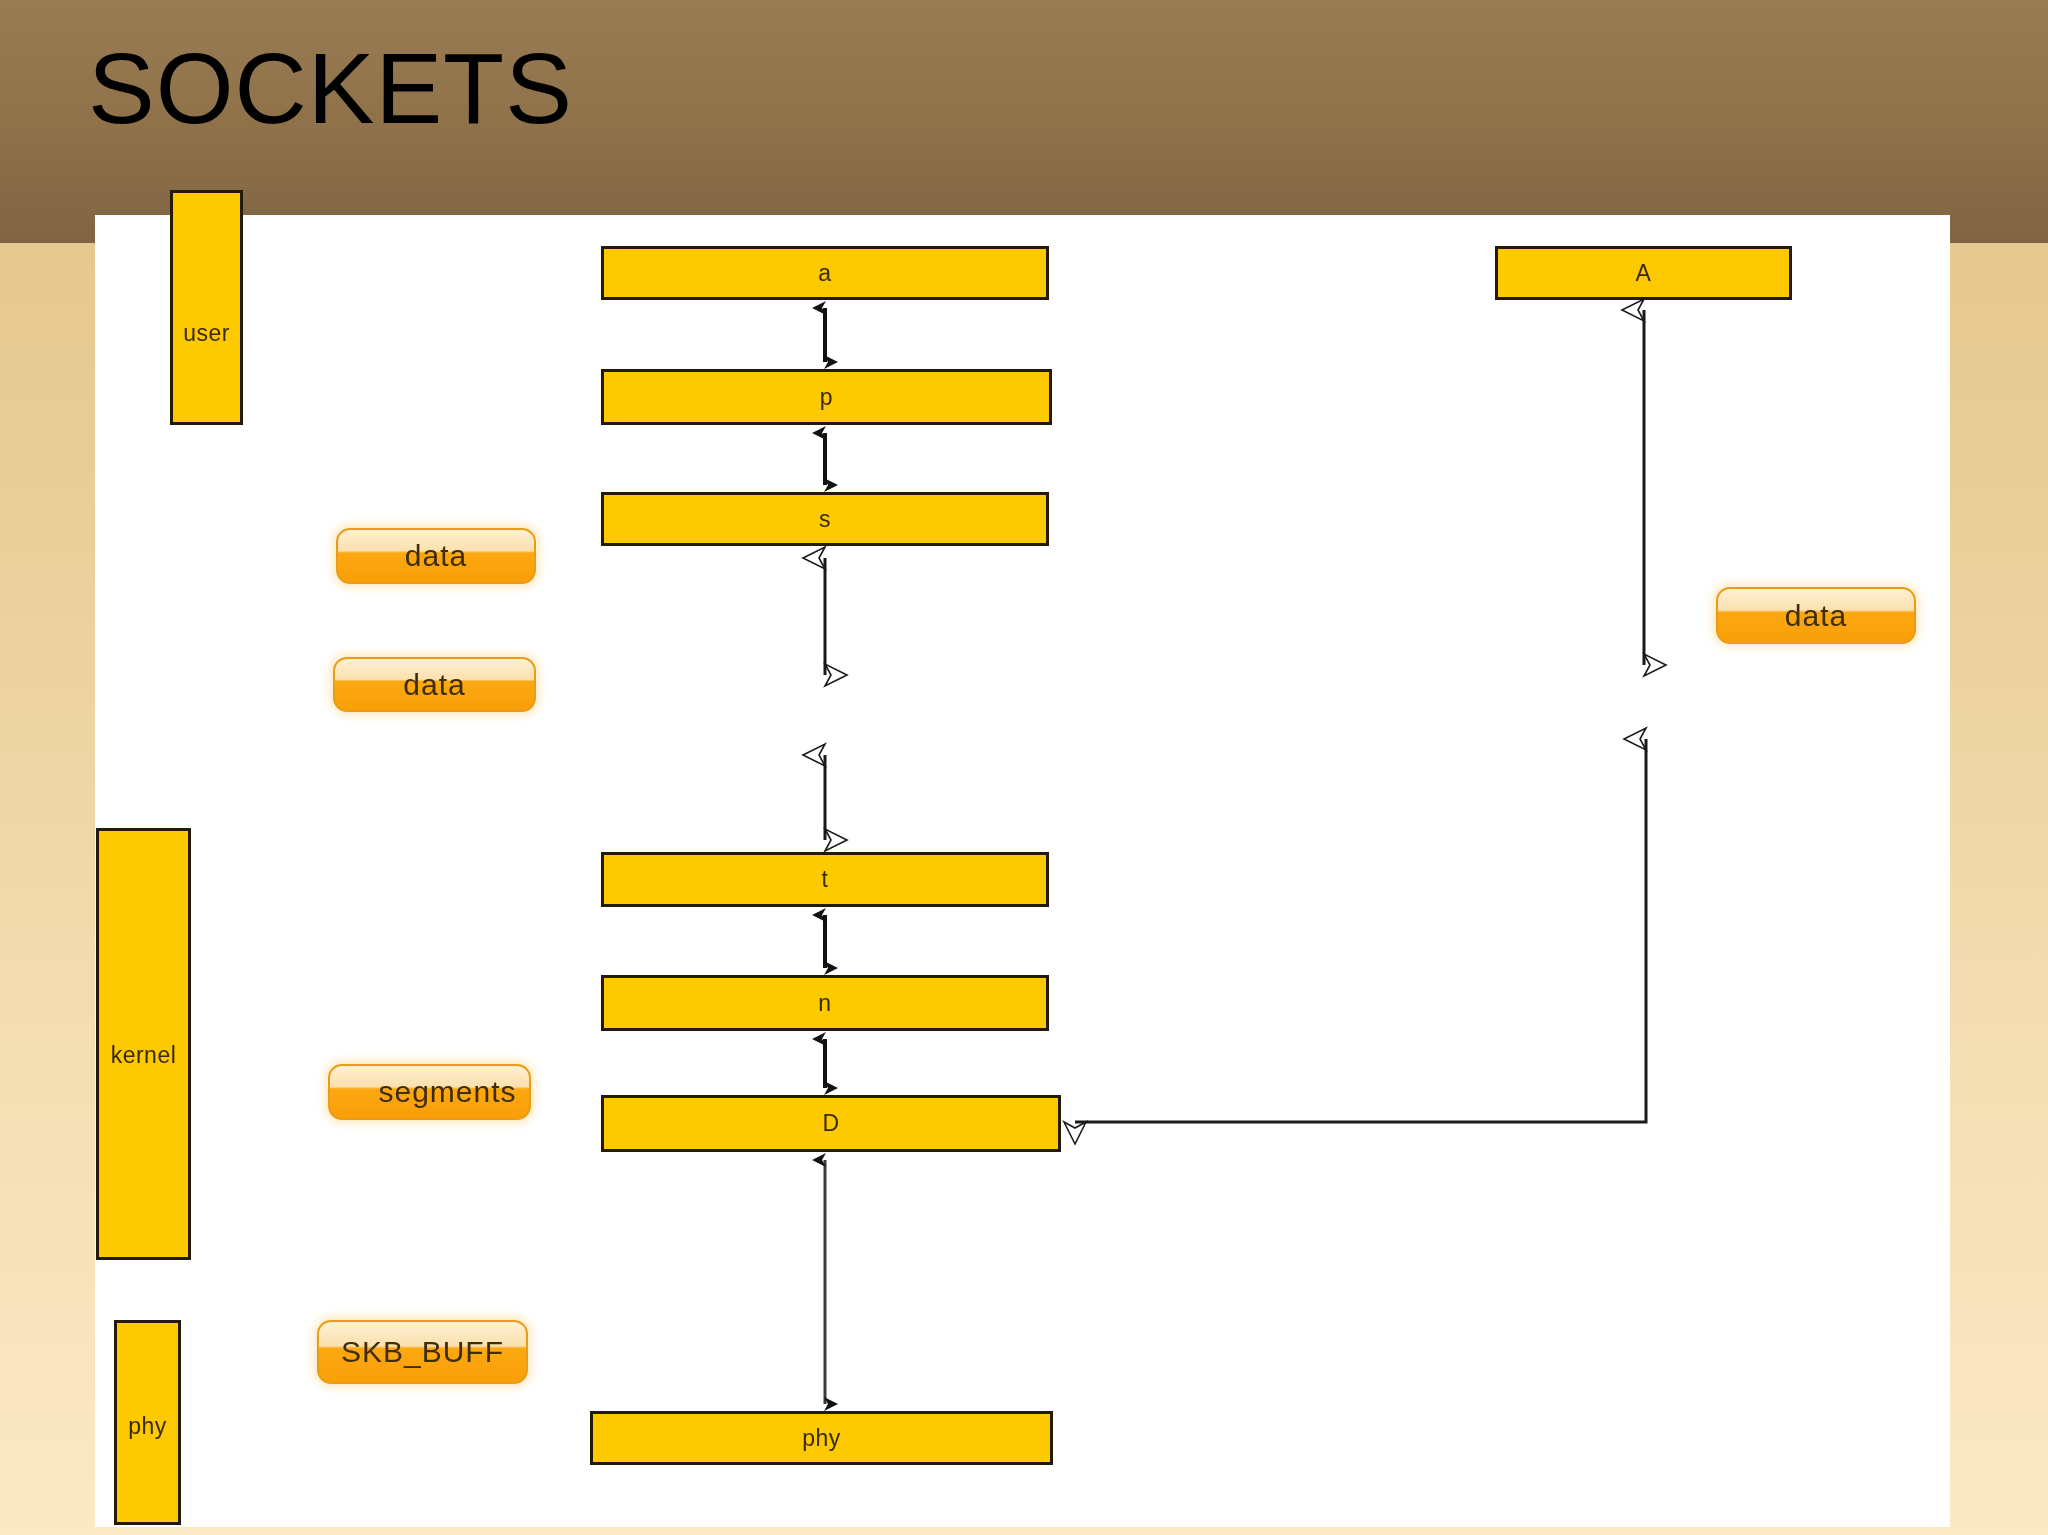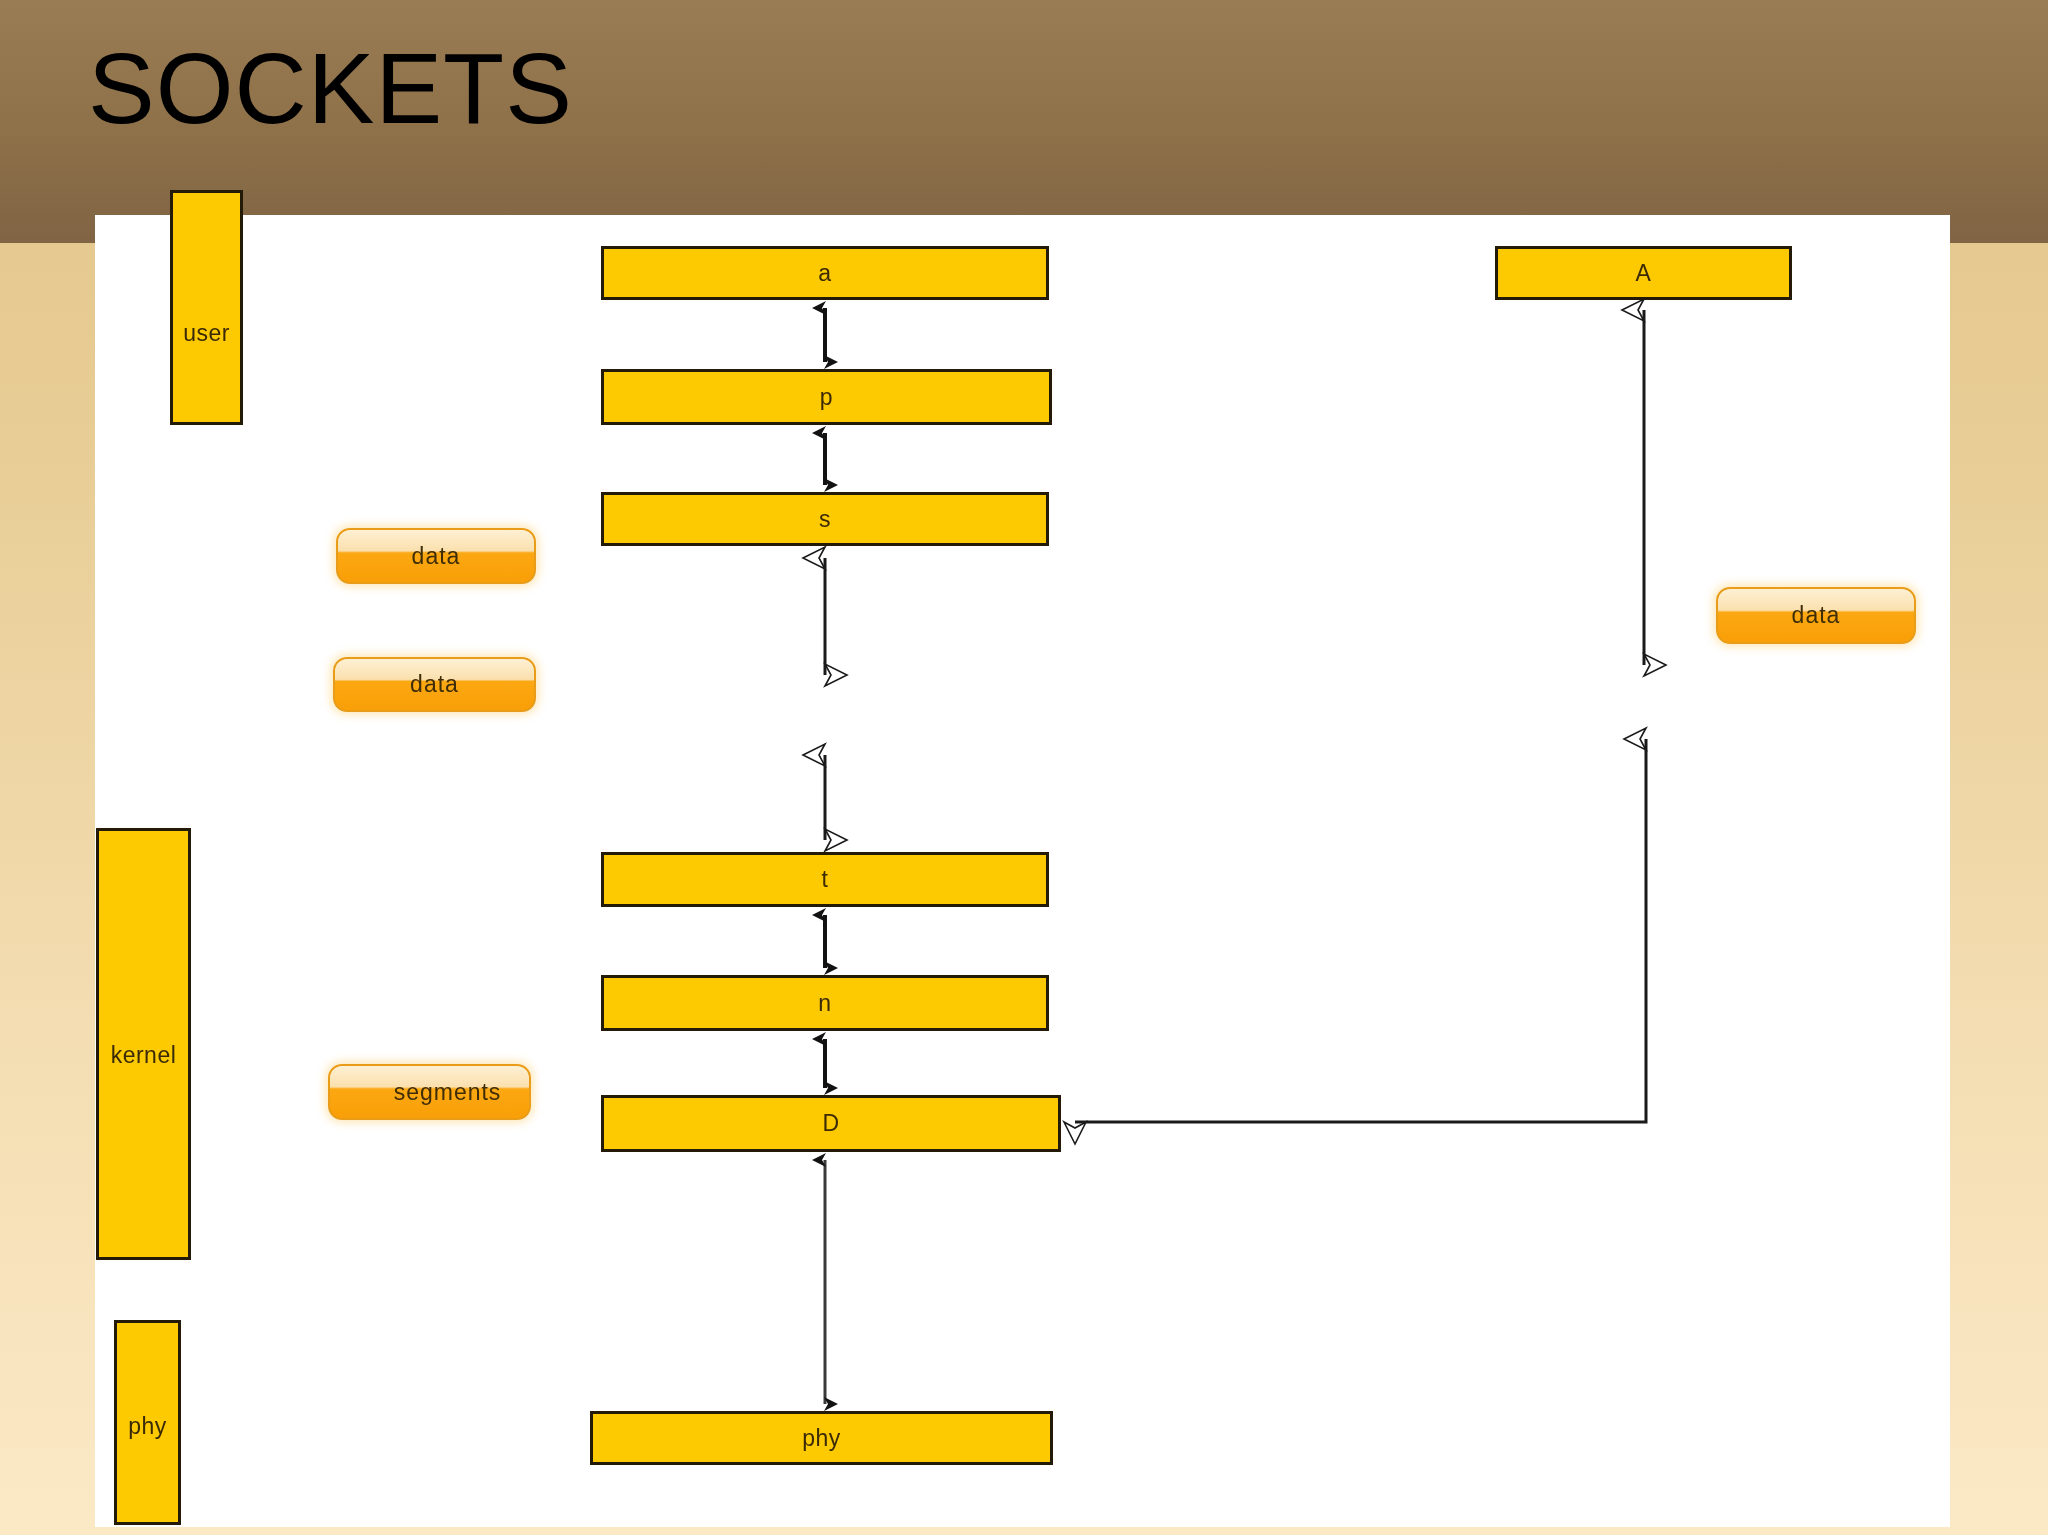--- a/index.html
+++ b/index.html
@@ -66,21 +66,21 @@
     position: absolute;
     box-sizing: border-box;
     border-radius: 14px;
     border: 2px solid #e99c17;
     background: linear-gradient(180deg, #fdf0d3 0%, #fbe0ae 40%, #fca812 44%, #f99f07 100%);
     box-shadow: 0 0 9px 3px rgba(253,214,130,0.55);
     display: flex;
     align-items: center;
     justify-content: center;
     color: #3f2d08;
-    font-size: 23px;
+    font-size: 30px;
     letter-spacing: 1px;
     white-space: nowrap;
   }
 
   
   #arrows {
     position: absolute;
     left: 0; top: 0;
     width: 1855px; height: 1312px;
     pointer-events: none;
@@ -114,20 +114,23 @@
 
     <div class="badge" style="left:238px; top:442px; width:203px; height:55px;">
       <span>data</span>
     </div>
 
     <div class="badge" style="left:233px; top:849px; width:203px; height:56px;padding-left:36px;">
       <span>segments</span>
     </div>
 
 
+    <div class="badge" style="left:222px; top:1105px; width:211px; height:64px;">
+      <span>SKB_BUFF</span>
+    </div>
 
     <div class="badge" style="left:1621px; top:372px; width:200px; height:57px;">
       <span>data</span>
     </div>
 
     <div class="ybox" style="left:506px; top:31px; width:448px; height:54px;">
       <span>a</span>
     </div>
 
     <div class="ybox" style="left:506px; top:154px; width:451px; height:56px;">

